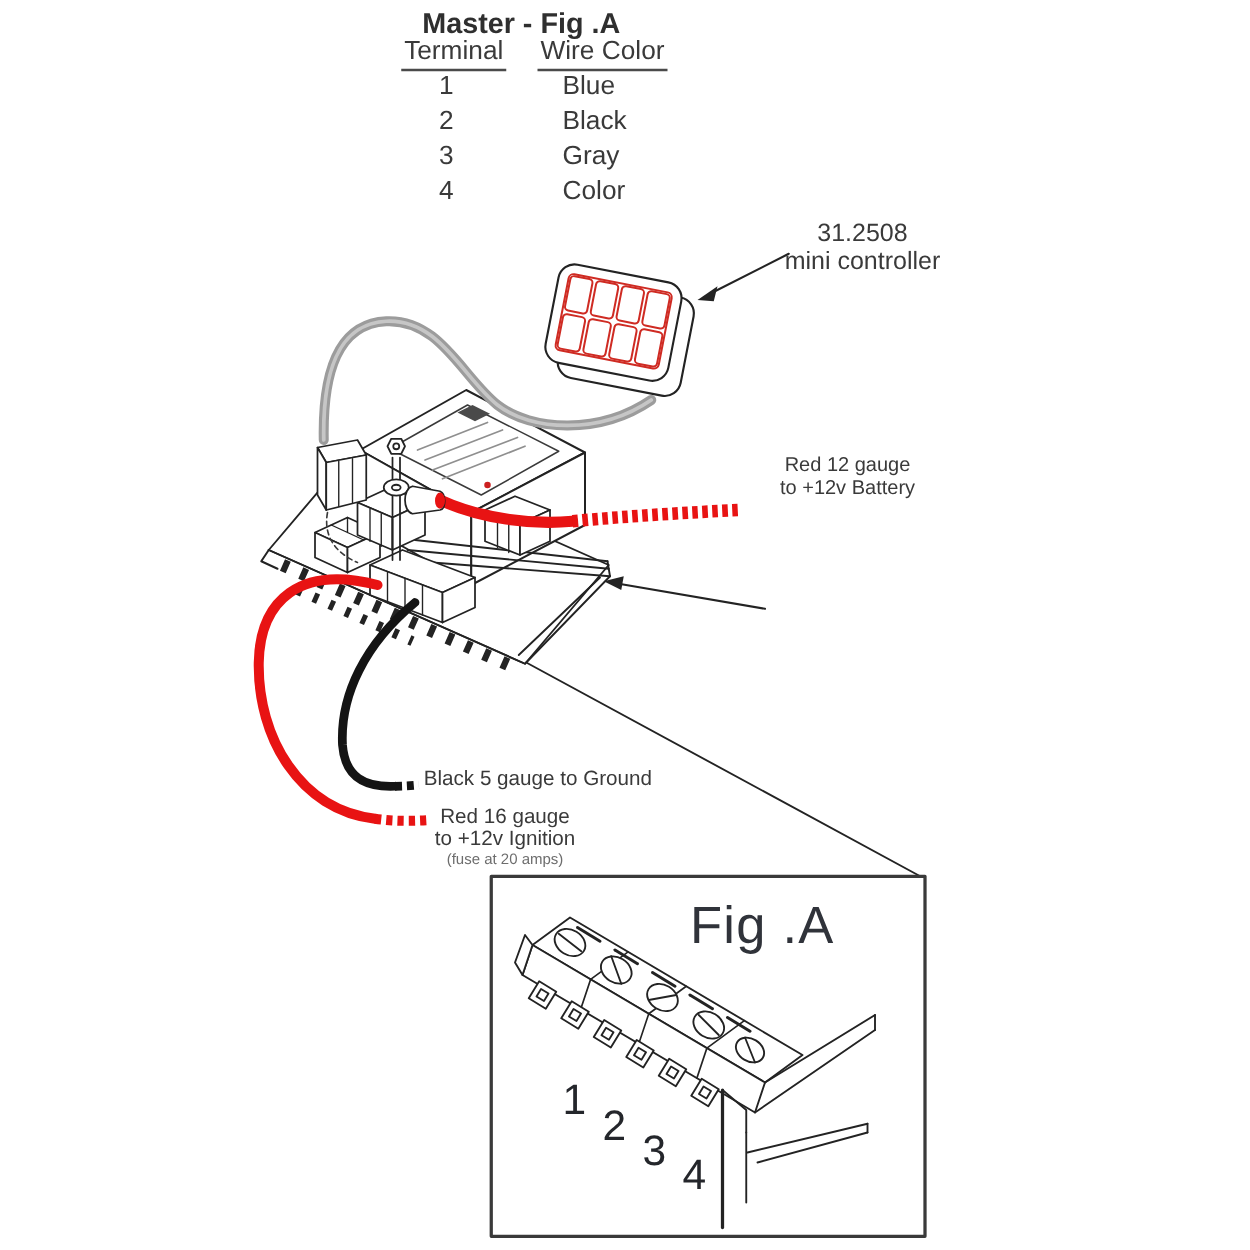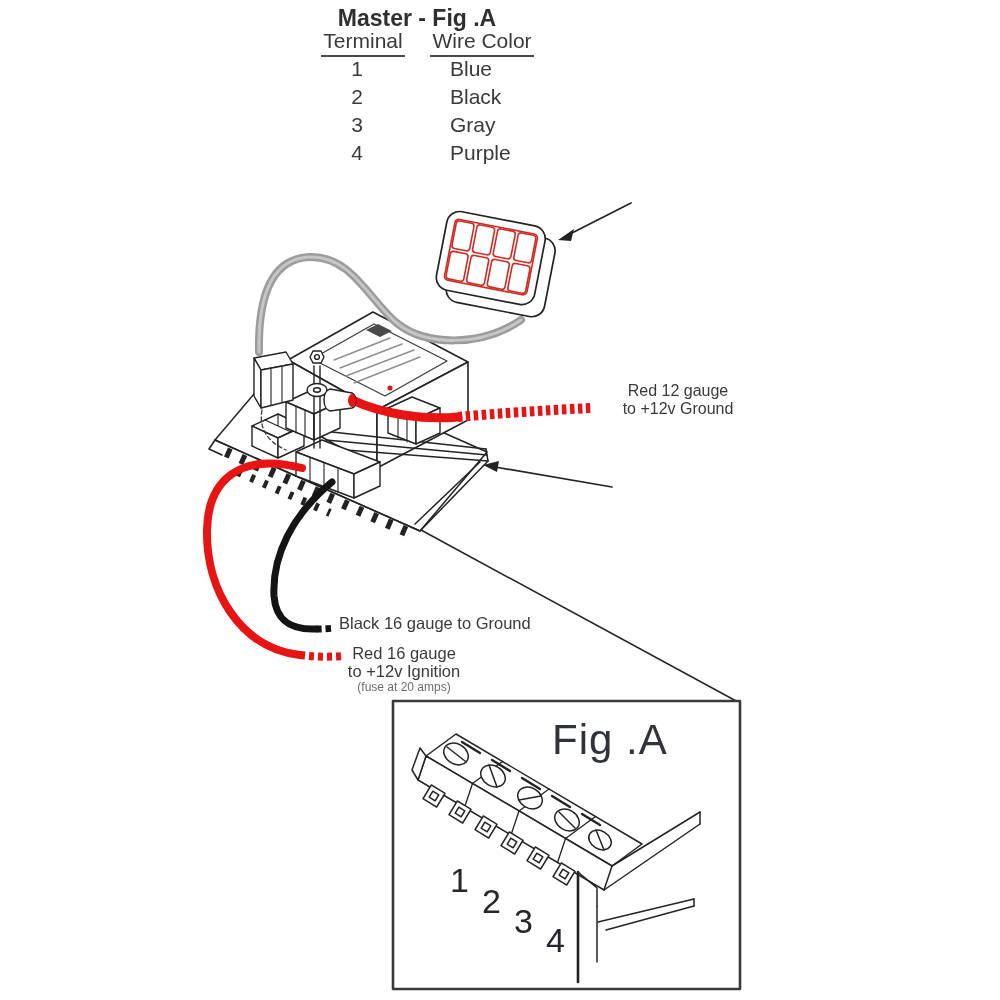--- a/index.html
+++ b/index.html
@@ -15,21 +15,21 @@
   .col-head{top:29px;font-size:21px;color:#3a3a3a;}
   .col-head .ul{display:inline-block;border-bottom:2px solid #4a4a4a;padding:0 2px 2px 2px;}
   .head-terminal{left:315px;width:96px;}
   .head-color{left:425px;width:114px;}
   .trow{position:absolute;left:330px;width:230px;height:26px;font-size:21px;color:#3a3a3a;}
   .trow .num{position:absolute;left:0;width:54px;text-align:center;}
   .trow .wcolor{position:absolute;left:120px;text-align:left;}
   .r0{top:57px;} .r1{top:85px;} .r2{top:113px;} .r3{top:141px;}
   
   .mini-lbl{left:608px;top:176px;width:164px;font-size:20px;color:#3a3a3a;line-height:1.12;}
-  .batt-lbl{left:596px;top:382px;width:164px;font-size:16px;color:#3a3a3a;line-height:1.12;}
+  .batt-lbl{left:596px;top:364px;width:164px;font-size:16px;color:#3a3a3a;line-height:1.12;}
   .batt-note{left:588px;top:420px;width:180px;font-size:11.5px;color:#787878;line-height:1.32;}
   .box-lbl{left:578px;top:474px;width:188px;font-size:20px;color:#3a3a3a;line-height:1.15;}
   .gnd-lbl{left:339px;top:614px;width:220px;font-size:16.5px;color:#3a3a3a;text-align:left;}
   .ign-lbl{left:346px;top:644px;width:116px;font-size:16.5px;color:#3a3a3a;line-height:1.12;}
   .ign-note{left:346px;top:681px;width:116px;font-size:12px;color:#6d6d6d;}
   
   .figa-title{left:552px;top:716px;width:150px;font-size:42px;color:#30333a;letter-spacing:1px;}
   .term-num{position:absolute;font-size:34px;color:#24262b;}
   .tn0{left:450px;top:861px;} .tn1{left:482px;top:882px;}
   .tn2{left:514px;top:902px;} .tn3{left:546px;top:921px;}
@@ -259,33 +259,37 @@
   <div class="trow r1">
     <span class="num">2</span>
     <span class="wcolor">Black</span>
   </div>
   <div class="trow r2">
     <span class="num">3</span>
     <span class="wcolor">Gray</span>
   </div>
   <div class="trow r3">
     <span class="num">4</span>
-    <span class="wcolor">Purple</span>
-  </div>
-
+    <span class="wcolor">Color</span>
+  </div>
+
+  <div class="lbl mini-lbl ctr">
+    <div>31.2508</div>
+    <div>mini controller</div>
+  </div>
 
   <div class="lbl batt-lbl ctr">
     <div>Red 12 gauge</div>
-    <div>to +12v Ground</div>
+    <div>to +12v Battery</div>
   </div>
 
   <div class="lbl box-lbl ctr">
   </div>
 
-  <div class="lbl gnd-lbl">Black 16 gauge to Ground</div>
+  <div class="lbl gnd-lbl">Black 5 gauge to Ground</div>
 
   <div class="lbl ign-lbl ctr">
     <div>Red 16 gauge</div>
     <div>to +12v Ignition</div>
   </div>
   <div class="lbl ign-note ctr">(fuse at 20 amps)</div>
 
   <div class="lbl figa-title">Fig .A</div>
   <span class="term-num tn0">1</span>
   <span class="term-num tn1">2</span>

